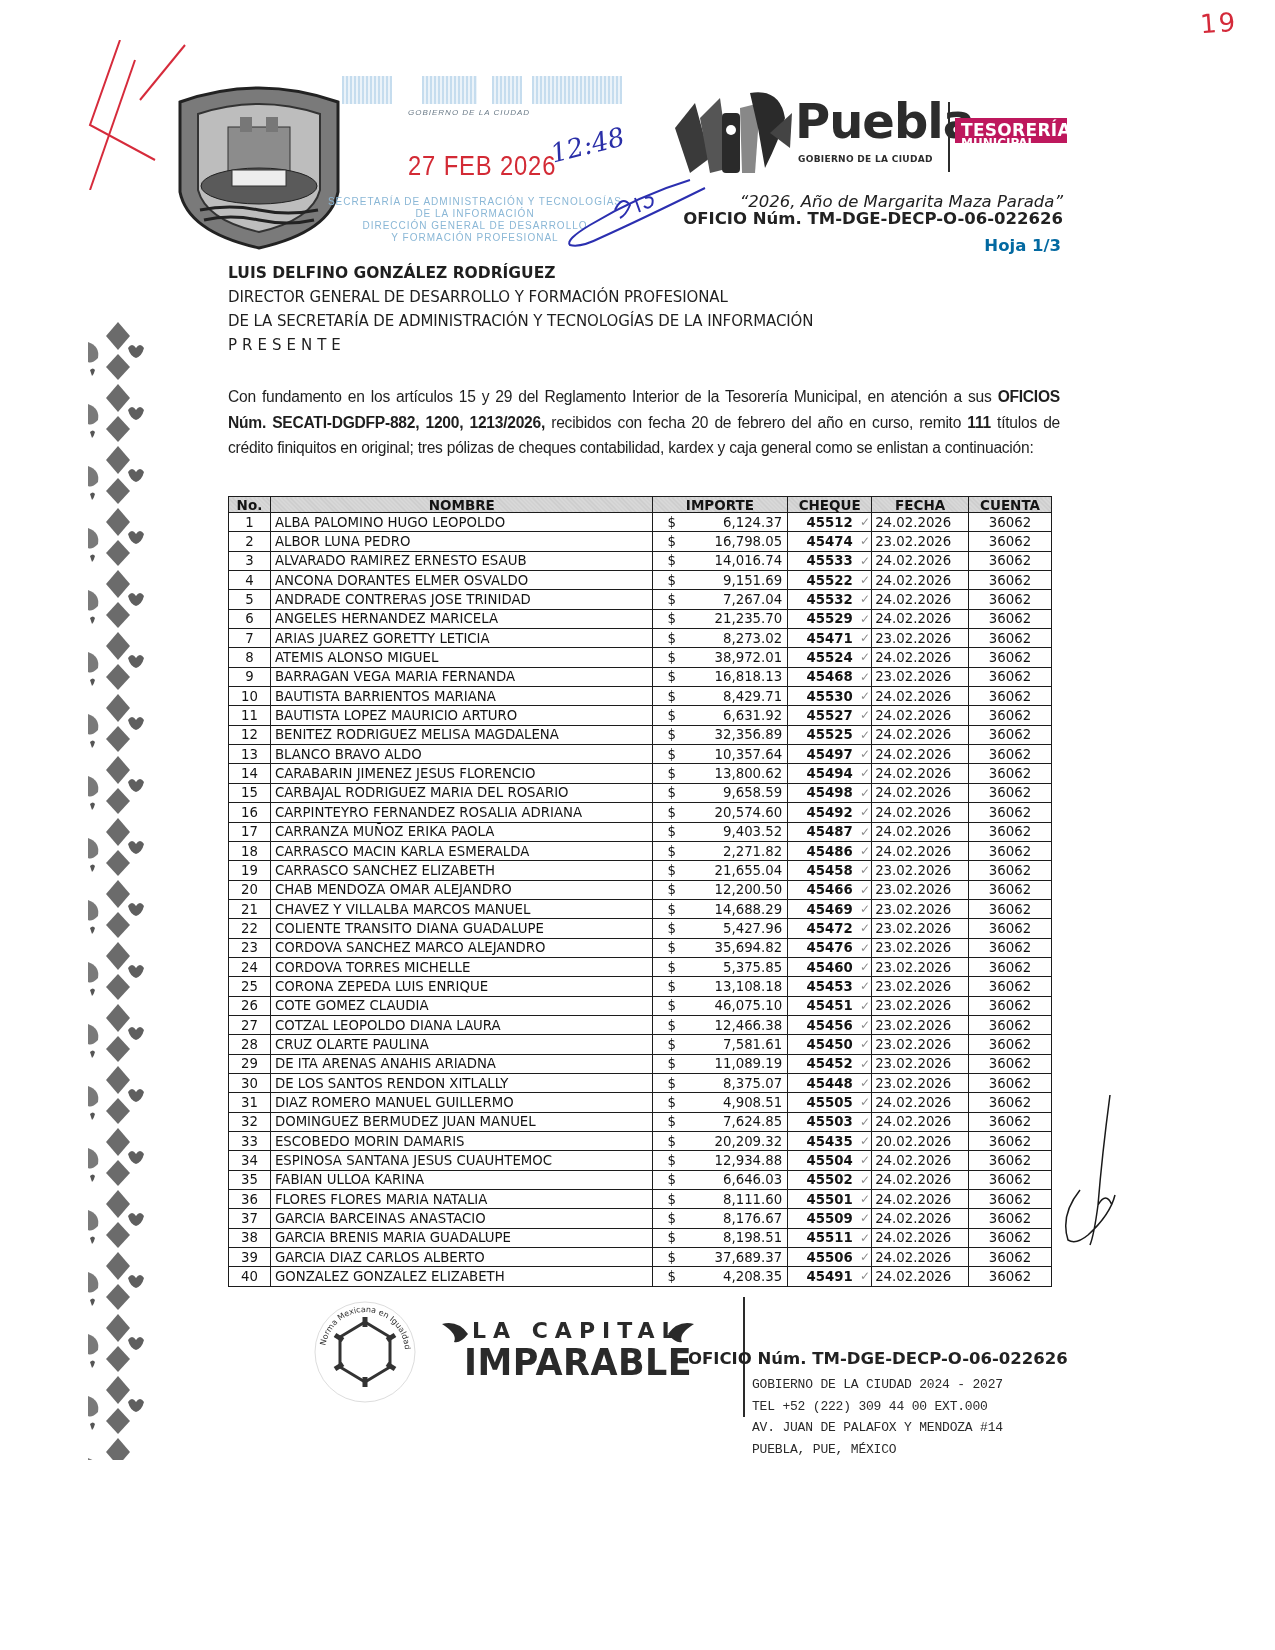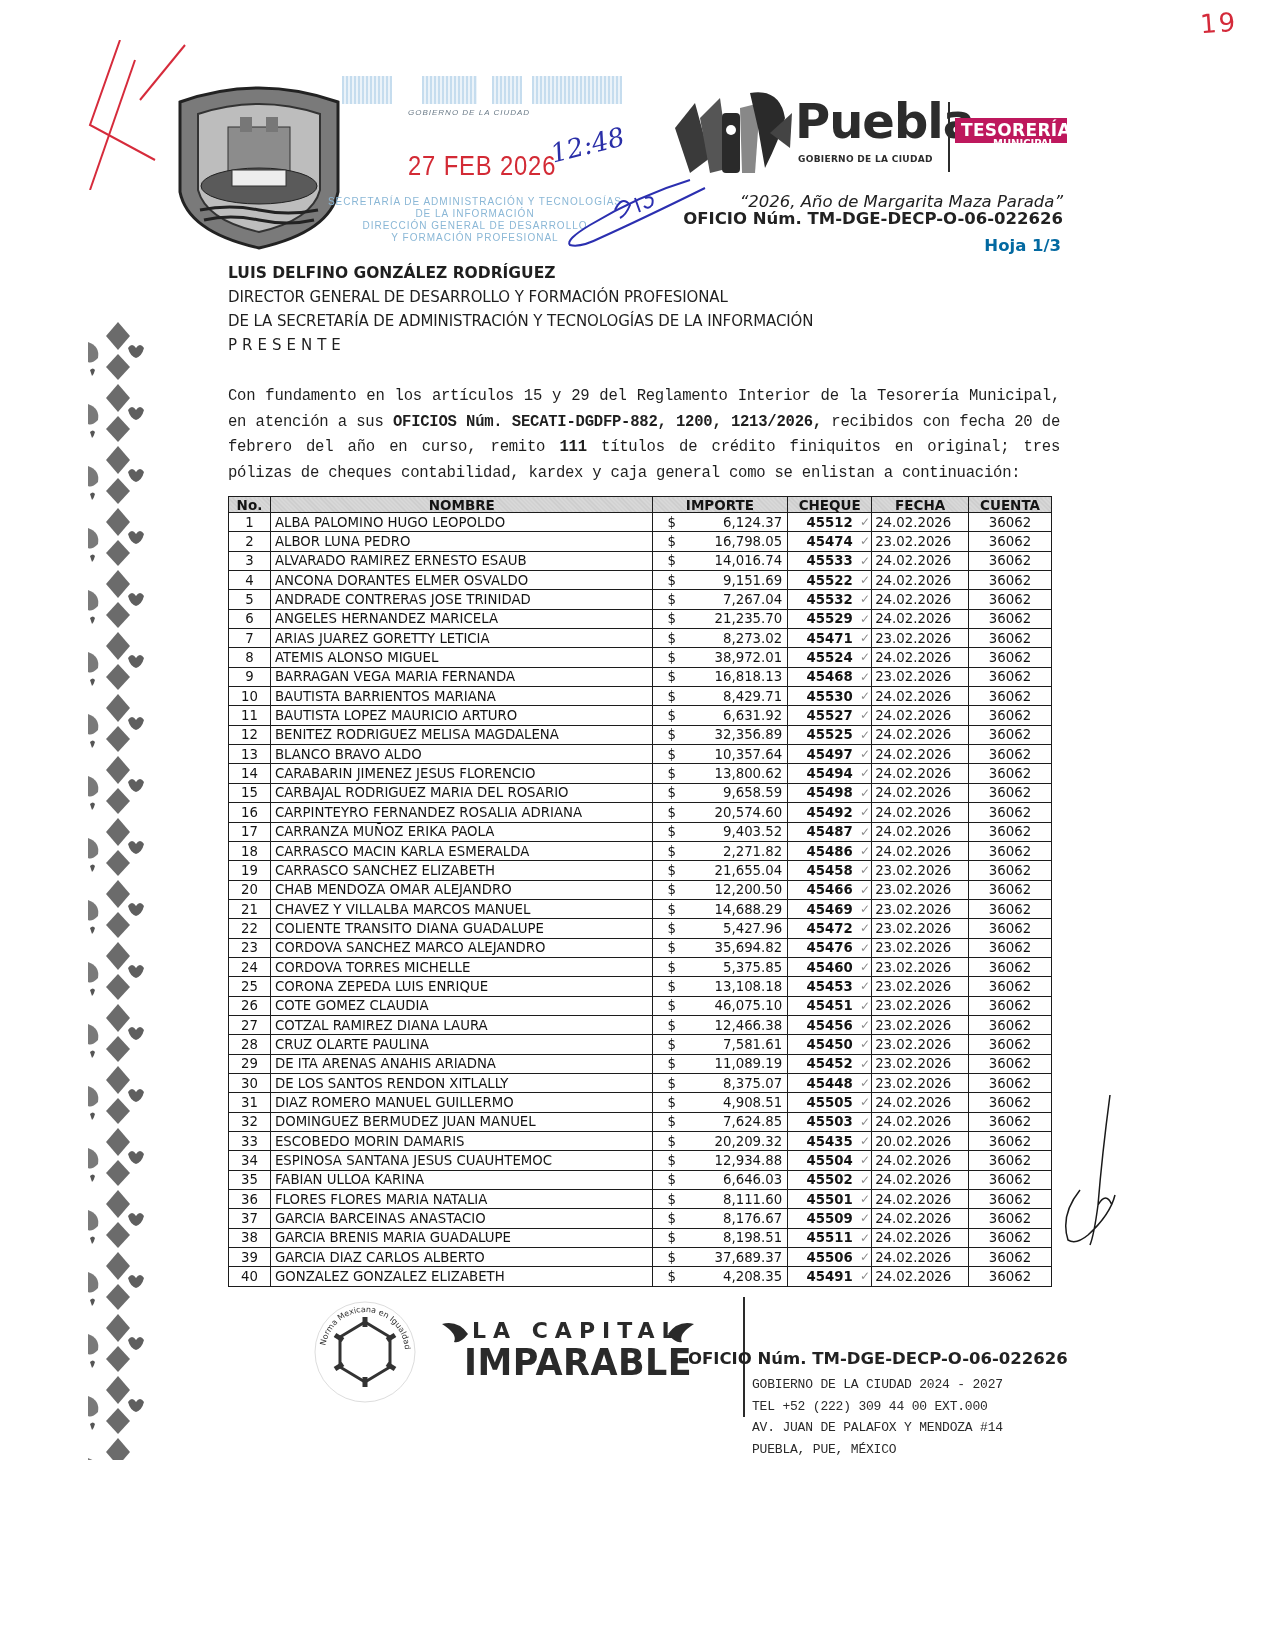--- a/index.html
+++ b/index.html
@@ -24,32 +24,32 @@
   .signature-blue { position: absolute; left: 560px; top: 170px; width: 150px; height: 80px; }
 
   
   .logo { position: absolute; left: 670px; top: 88px; width: 410px; height: 90px; }
   .logo-art { position: absolute; left: 0; top: 0; width: 125px; height: 88px; }
   .logo-puebla { position: absolute; left: 125px; top: 8px; font-family: "DejaVu Sans", sans-serif; font-weight: bold; font-size: 48px; color: #2c2c2c; letter-spacing: -1px; line-height: 50px; }
   .logo-gob { position: absolute; left: 128px; top: 66px; font-family: "DejaVu Sans", sans-serif; font-size: 9px; font-weight: bold; color: #2c2c2c; letter-spacing: .3px; }
   .logo-divider { position: absolute; left: 278px; top: 14px; width: 2px; height: 70px; background: #2c2c2c; }
   .logo-tesoreria { position: absolute; left: 285px; top: 30px; width: 112px; height: 25px; background: #be185d; color: #fff; padding: 3px 6px; }
   .logo-tesoreria .t1 { font-family: "DejaVu Sans", sans-serif; font-weight: bold; font-size: 17px; line-height: 18px; letter-spacing: .3px; }
-  .logo-tesoreria .t2 { font-family: "DejaVu Sans", sans-serif; font-weight: bold; font-size: 10px; line-height: 9px; margin-left: 32px; }
+  .logo-tesoreria .t2 { font-family: "DejaVu Sans", sans-serif; font-weight: bold; font-size: 12px; line-height: 9px; }
 
   .motto { position: absolute; right: 212px; top: 192px; font-family: "DejaVu Sans", sans-serif; font-style: italic; font-size: 16.5px; color: #222; text-align: center; white-space: nowrap; }
   .oficio-num { position: absolute; right: 212px; top: 209px; font-family: "DejaVu Sans", sans-serif; font-weight: bold; font-size: 16.5px; color: #222; text-align: right; white-space: nowrap; }
   .hoja { position: absolute; right: 214px; top: 236px; font-family: "DejaVu Sans", sans-serif; font-weight: bold; font-size: 16.5px; color: #0369a1; }
 
   .addressee { position: absolute; left: 228px; top: 261px; font-size: 16.5px; line-height: 24px; color: #1f1f1f; }
   .addressee .name { font-weight: bold; font-family: "DejaVu Sans", sans-serif; font-size: 15.5px; }
   .addressee .line { font-family: "DejaVu Sans", sans-serif; font-size: 15px; letter-spacing: -.1px; }
   .addressee .presente { letter-spacing: 5px; font-family: "DejaVu Sans", sans-serif; font-size: 15px; }
 
-  .body-text { position: absolute; left: 228px; top: 384px; width: 832px; font-family: Liberation Mono, monospace; font-size: 15.6px; line-height: 25.5px; text-align: justify; color: #1f1f1f; letter-spacing: -.25px; }
+  .body-text { position: absolute; left: 228px; top: 384px; width: 832px; font-family: Liberation Sans, sans-serif; font-size: 15.6px; line-height: 25.5px; text-align: justify; color: #1f1f1f; letter-spacing: -.25px; }
   .body-text b { font-weight: bold; }
 
   
   .ornament { position: absolute; left: 88px; top: 320px; width: 60px; height: 1140px; }
 
   
   .tbl { position: absolute; left: 228px; top: 496px; width: 824px; border-collapse: collapse; font-family: "DejaVu Sans", sans-serif; font-size: 13.3px; color: #141414; padding-left: 20px; }
   .tbl th, .tbl td { border: 1.5px solid #1c1c1c; height: 19.35px; padding: 0 3px; white-space: nowrap; line-height: 17px; }
   .tbl th { background: #d9d9d9; background-image: repeating-linear-gradient(45deg, rgba(0,0,0,.07) 0 1px, transparent 1px 3px); font-weight: bold; font-size: 13.5px; text-align: center; height: 16px; line-height: 14px; }
   .c-no { width: 42px; text-align: center; }
@@ -483,21 +483,21 @@
           <span class="cur">$</span>
           <span class="amt">46,075.10</span>
         </td>
     <td class="c-chq"><span>45451</span><span class="tick">✓</span></td>
     <td class="c-fecha">23.02.2026</td>
     <td class="c-cta">36062</td>
   </tr>
 
   <tr>
     <td class="c-no">27</td>
-    <td class="c-nombre">COTZAL RAMIREZ DIANA LAURA</td>
+    <td class="c-nombre">COTZAL LEOPOLDO DIANA LAURA</td>
     <td class="c-imp">
           <span class="cur">$</span>
           <span class="amt">12,466.38</span>
         </td>
     <td class="c-chq"><span>45456</span><span class="tick">✓</span></td>
     <td class="c-fecha">23.02.2026</td>
     <td class="c-cta">36062</td>
   </tr>
 
   <tr>

